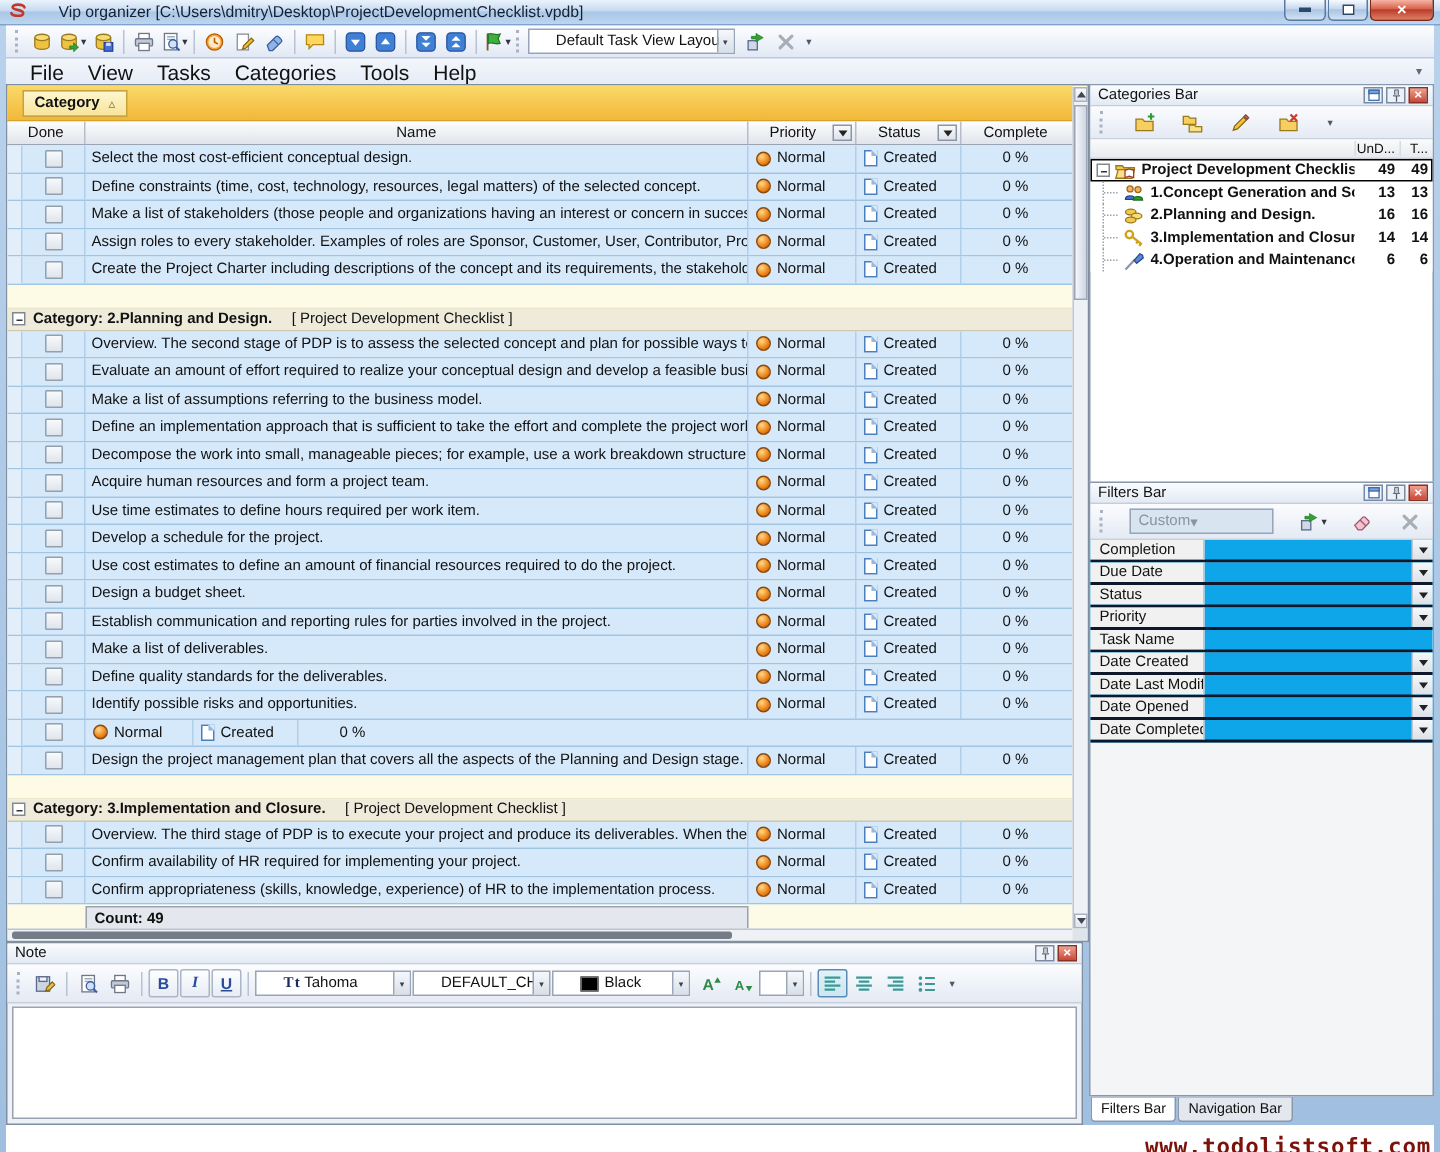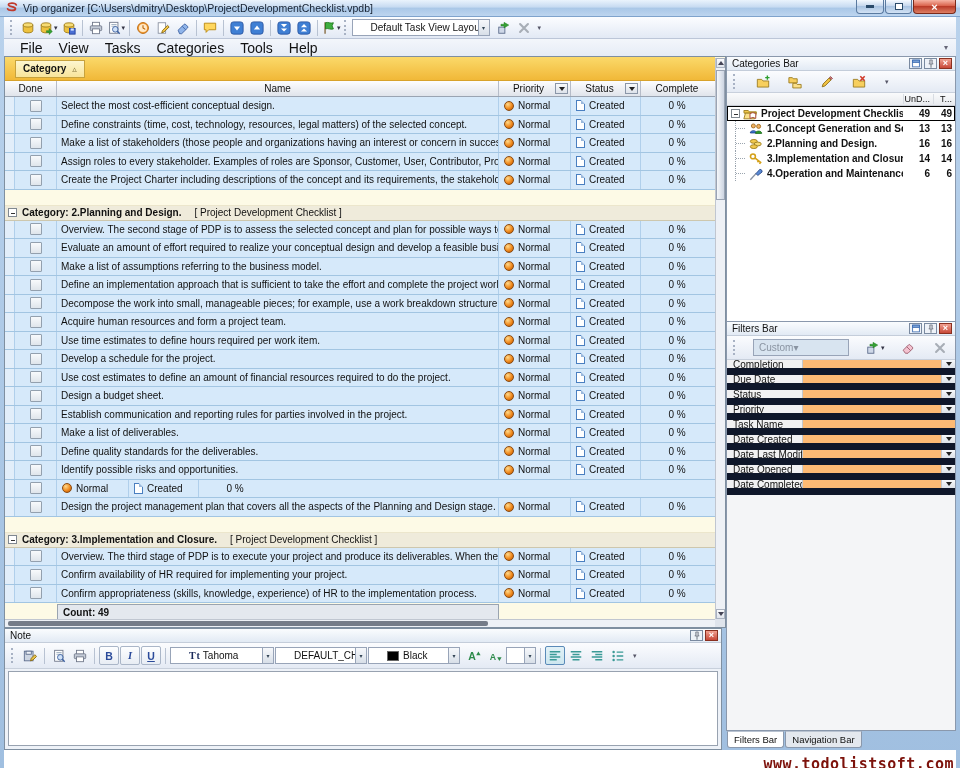--- a/index.html
+++ b/index.html
@@ -2,21 +2,21 @@
 <html><head>
 <meta charset="utf-8">
 <style>
 *{box-sizing:border-box;margin:0;padding:0}
 html,body{width:960px;height:768px;overflow:hidden}
 body{font-family:"Liberation Sans",sans-serif;font-size:10px;color:#111;background:#9cbbdd}
 #win{position:relative;width:960px;height:768px;background:linear-gradient(#b9d2ec,#a0bfe0)}
 
 .titlebar{position:absolute;left:0;top:0;right:0;height:17px;display:flex;align-items:center;padding:0 4px;background:linear-gradient(#eaf3fc 0%,#c6daf1 45%,#a9c7e7 50%,#bdd5ef 100%);border-bottom:1px solid #7fa3cc}
 .appico{width:15px;height:14px;flex:none}
-.title-text{font-size:10.5px;color:#142030;margin-left:4px;flex:1;white-space:nowrap;overflow:hidden}
+.title-text{font-size:10.5px;color:#142030;margin-left:20px;flex:1;white-space:nowrap;overflow:hidden}
 .winbtns{display:flex;gap:1px;margin-top:-2px}
 .wbtn{height:14px;border:1px solid #5a7aa0;border-top:none;border-radius:0 0 4px 4px;display:flex;align-items:center;justify-content:center;background:linear-gradient(#f6faff,#c6d8ee 45%,#aac4e2 50%,#d2e2f4);color:#1a3048}
 .wbtn.min{width:28px}.wbtn.max{width:27px}
 .wbtn.close{width:43px;background:linear-gradient(#f6b4a4,#d9634c 45%,#ba3c29 50%,#dd7f64);color:#fff;border-color:#7a2a1a;font-size:11px;font-weight:bold}
 .minglyph{width:8px;height:3px;background:#2a4a6a}
 .maxglyph{width:8px;height:7px;border:1.5px solid #2a4a6a;background:#fff}
 
 .toolbar{position:absolute;left:4px;top:17px;width:952px;height:22px;background:linear-gradient(#fcfdff,#e2e9f5);border-bottom:1px solid #bcc6d8;display:flex;align-items:center;padding-left:4px}
 .grip{width:4px;height:15px;border-left:2px dotted #a8b2c4;margin:0 4px 0 2px;flex:none}
 .tbtn{height:19px;min-width:20px;display:flex;align-items:center;justify-content:center;padding:0 1px;flex:none}
@@ -102,21 +102,21 @@
 .texp:after{content:"";position:absolute;left:1.5px;right:1.5px;top:3.5px;height:1px;background:#333}
 .tconn{width:14px;height:15px;flex:none;margin-left:8px;border-left:1px dotted #9aa4ae;position:relative}
 .tconn:after{content:"";position:absolute;left:0;top:7px;width:9px;border-top:1px dotted #9aa4ae}
 .ticon14{width:15px;height:14px;flex:none;margin-right:3px}
 .tlabel{flex:1;white-space:nowrap;overflow:hidden}
 .tnum{width:30px;text-align:right;padding-right:3px}
 .tnum2{width:22px;text-align:right;padding-right:3px}
 
 .fcombo{height:17px;width:96px;background:#d8e4f0;border:1px solid #98a4b8;display:flex;align-items:center;padding-left:5px;color:#8a94a2;position:relative;flex:none}
 .frows{background:#f4f5f7}
-.frow{height:15px;display:flex;border-bottom:7px solid #0f172a;background:#fdba74}
+.frow{height:15px;display:flex;border-bottom:2px solid #0f172a;background:#0ea5e9}
 .flabel{width:76px;background:#f1f1f2;border-right:1px solid #c4c8ce;display:flex;align-items:center;padding-left:6px;white-space:nowrap;overflow:hidden}
 .fval{flex:1}
 .fdd{width:14px;border-left:1px solid #c4c8ce;background:linear-gradient(#f6f8fa,#dde2e8);display:flex;align-items:center;justify-content:center;flex:none}
 .fdd:after{content:"";border-left:3px solid transparent;border-right:3px solid transparent;border-top:4px solid #222}
 .tabsrow{position:absolute;left:1px;right:0;top:675px;height:17px;display:flex}
 .tab{height:17px;padding:0 6px;border:1px solid #8a98ac;border-top:1px solid #b8c2d0;display:flex;align-items:center;font-size:9.5px;background:#e4e8ee;border-radius:0 0 3px 3px;margin-right:1px}
 .tab.active{background:#fff}
 
 .wm{position:absolute;left:4px;right:4px;top:750px;height:28px;background:#fff;display:flex;align-items:center;justify-content:flex-end;padding-right:2px;font-family:"DejaVu Sans Mono",monospace;font-weight:bold;font-size:15px;color:#7d120b;letter-spacing:.5px}
 </style>

